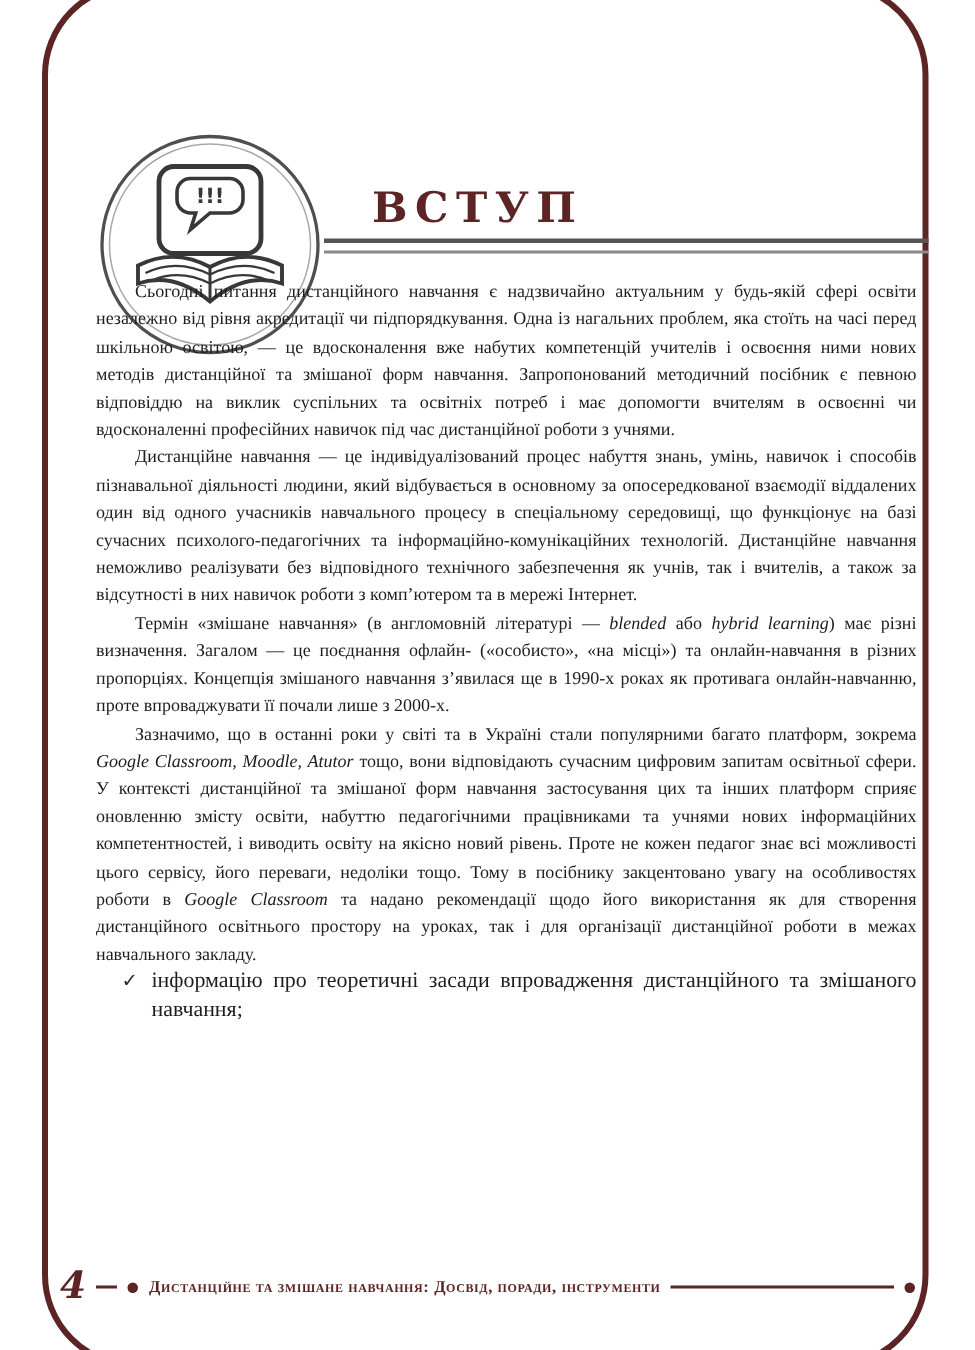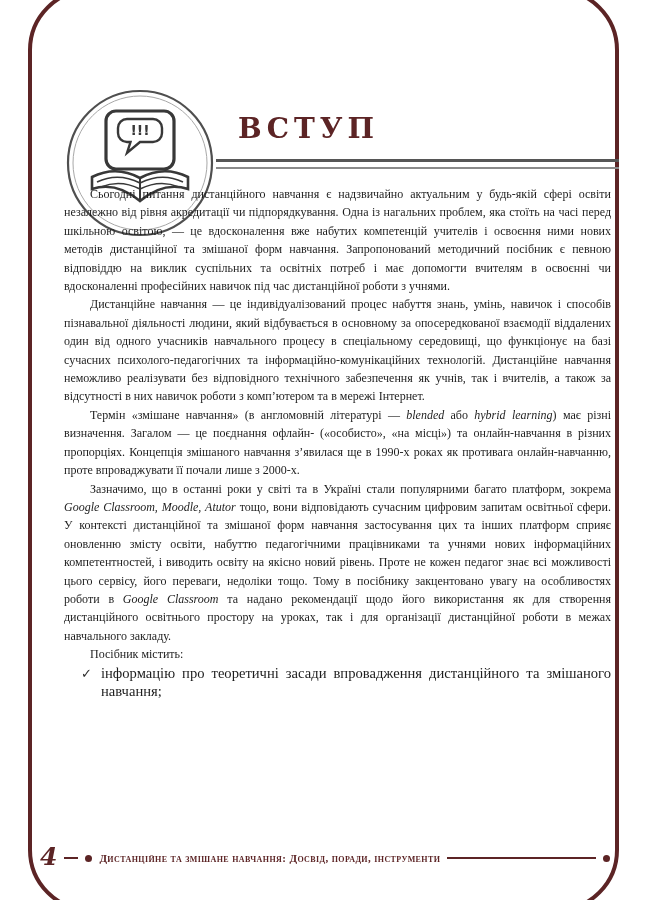--- a/index.html
+++ b/index.html
@@ -11,21 +11,21 @@
   .page { position:absolute; inset:0; }
   
   .frame {
     position:absolute; left:28px; top:-12px; width:591px; height:924px;
     border:4px solid var(--accent); border-radius:62px; box-sizing:border-box;
     pointer-events:none;
   }
   .logo { position:absolute; left:65px; top:88px; width:150px; height:150px; }
   .logo svg { width:100%; height:100%; display:block; }
   .title {
-    position:absolute; left:238px; top:112px; margin:0;
+    position:absolute; left:238px; top:112px; margin:10px;
     font-family:"DejaVu Serif", serif; font-weight:bold;
     font-size:28px; letter-spacing:5px; color:var(--accent);
   }
   .title-rule {
     position:absolute; left:216px; top:159px; width:403px; height:5px;
     border-top:3px solid #565656; border-bottom:2px solid #8a8a8a;
   }
   .content { position:absolute; left:64px; top:185px; width:547px; color:var(--text); }
   .para {
     margin:0; text-indent:26px; text-align:justify;
@@ -82,21 +82,20 @@
   <h1 class="title">ВСТУП</h1>
   <div class="title-rule"></div>
 
   <div class="content">
     <div>
         <p class="para"><span>Сьогодні питання дистанційного навчання є надзвичайно актуальним у будь-якій сфері освіти незалежно від рівня акредитації чи підпорядкування. Одна із нагальних проблем, яка стоїть на часі перед шкільною освітою, — це вдосконалення вже набутих компетенцій учителів і освоєння ними нових методів дистанційної та змішаної форм навчання. Запропонований методичний посібник є певною відповіддю на виклик суспільних та освітніх потреб і має допомогти вчителям в освоєнні чи вдосконаленні професійних навичок під час дистанційної роботи з учнями.</span></p>
         <p class="para"><span>Дистанційне навчання — це індивідуалізований процес набуття знань, умінь, навичок і способів пізнавальної діяльності людини, який відбувається в основному за опосередкованої взаємодії віддалених один від одного учасників навчального процесу в спеціальному середовищі, що функціонує на базі сучасних психолого-педагогічних та інформаційно-комунікаційних технологій. Дистанційне навчання неможливо реалізувати без відповідного технічного забезпечення як учнів, так і вчителів, а також за відсутності в них навичок роботи з комп’ютером та в мережі Інтернет.</span></p>
         <p class="para"><span>Термін «змішане навчання» (в англомовній літературі — </span><em>blended</em><span> або </span><em>hybrid learning</em><span>) має різні визначення. Загалом — це поєднання офлайн- («особисто», «на місці») та онлайн-навчання в різних пропорціях. Концепція змішаного навчання з’явилася ще в 1990-х роках як противага онлайн-навчанню, проте впроваджувати її почали лише з 2000-х.</span></p>
         <p class="para"><span>Зазначимо, що в останні роки у світі та в Україні стали популярними багато платформ, зокрема </span><em>Google Classroom, Moodle, Atutor</em><span> тощо, вони відповідають сучасним цифровим запитам освітньої сфери. У контексті дистанційної та змішаної форм навчання застосування цих та інших платформ сприяє оновленню змісту освіти, набуттю педагогічними працівниками та учнями нових інформаційних компетентностей, і виводить освіту на якісно новий рівень. Проте не кожен педагог знає всі можливості цього сервісу, його переваги, недоліки тощо. Тому в посібнику закцентовано увагу на особливостях роботи в </span><em>Google Classroom</em><span> та надано рекомендації щодо його використання як для створення дистанційного освітнього простору на уроках, так і для організації дистанційної роботи в межах навчального закладу.</span></p>
       </div>
-    <p class="para">Посібник містить:</p>
     <div>
         <div class="bullet"><span class="marker">✓</span><span>інформацію про теоретичні засади впровадження дистанційного та змішаного навчання;</span></div>
       </div>
   </div>
 
   <div class="footer">
     <span class="page-num">4</span>
     <span class="f-line-short"></span>
     <span class="f-dot"></span>
     <span class="f-text">Дистанційне та змішане навчання: Досвід, поради, інструменти</span>

